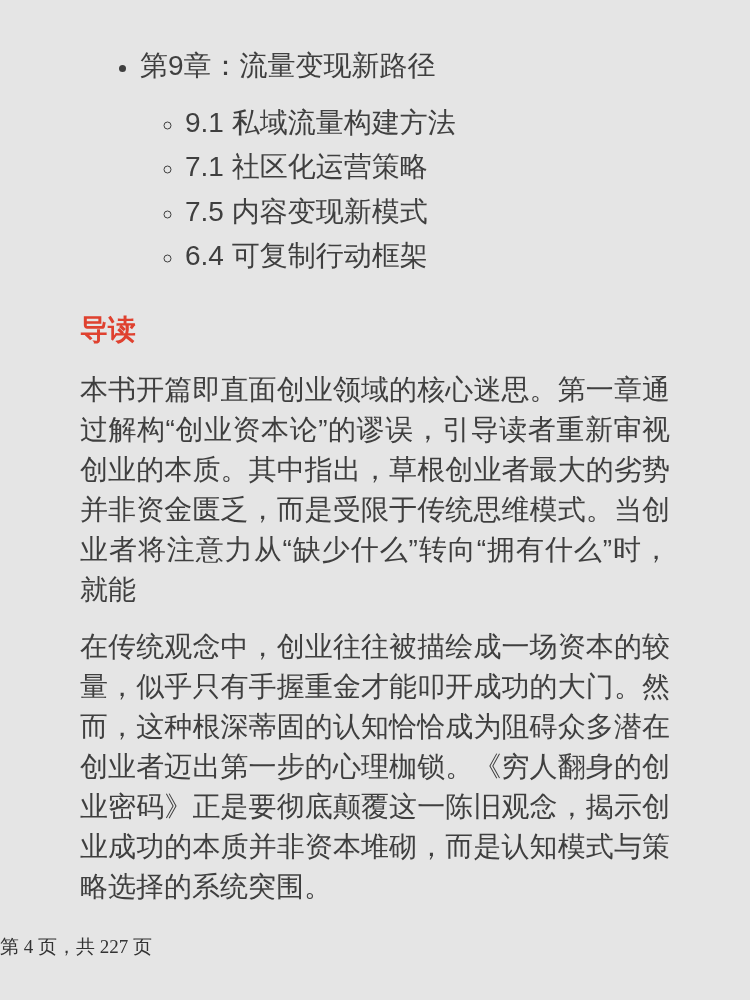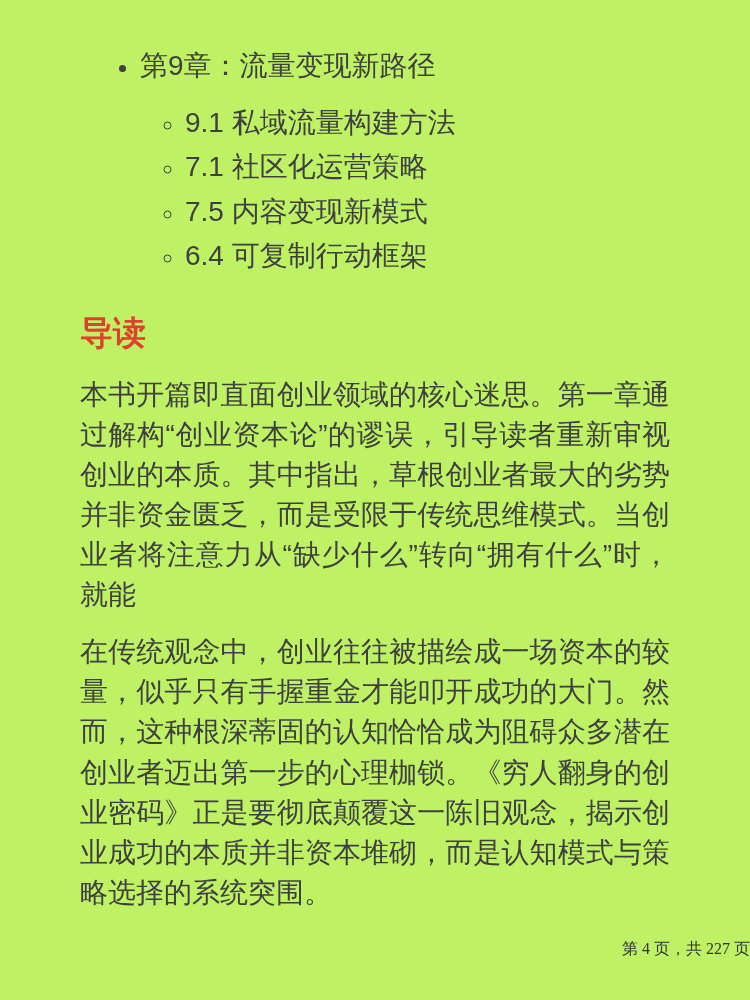--- a/index.html
+++ b/index.html
@@ -5,21 +5,21 @@
   html, body {
     margin: 0;
     padding: 0;
     background: #ffffff;
   }
   .page {
     position: relative;
     width: 750px;
     height: 1000px;
     margin: 0 auto;
-    background: #bef264;
+    background: #e5e5e5;
     box-sizing: border-box;
     padding: 46px 80px 0 80px;
     font-family: "Liberation Sans", "DejaVu Sans", sans-serif;
     color: var(--body-text, #3f3f3f);
     overflow: hidden;
   }
   ul.toc {
     margin: 0;
     padding: 0 0 0 60px;
     list-style: disc;
@@ -35,44 +35,44 @@
     list-style: circle;
   }
   ul.sections > li {
     margin-bottom: 5px;
   }
   ul.sections > li::marker {
     font-size: 24px;
   }
   h2.lead-heading {
     margin: 40px 0 0 0;
-    font-size: 33px;
+    font-size: 28px;
     line-height: 1.1;
     font-weight: bold;
     color: var(--heading-red, #df412f);
   }
   p.body-para {
     margin: 24px 0 0 0;
     font-size: 28px;
     line-height: 1.43;
     color: var(--body-text, #3f3f3f);
     text-align: justify;
     text-justify: inter-ideograph;
   }
   p.body-para + p.body-para {
     margin-top: 17px;
   }
   .page-footer {
     position: absolute;
     left: 0;
     bottom: 40px;
     width: 100%;
-    text-align: right;
+    text-align: left;
     font-family: "Liberation Serif", "DejaVu Serif", serif;
-    font-size: 16px;
+    font-size: 19px;
     color: #333333;
   }
 </style>
 </head>
 <body>
 
 <div class="page">
 
   <ul class="toc">
     <li>

